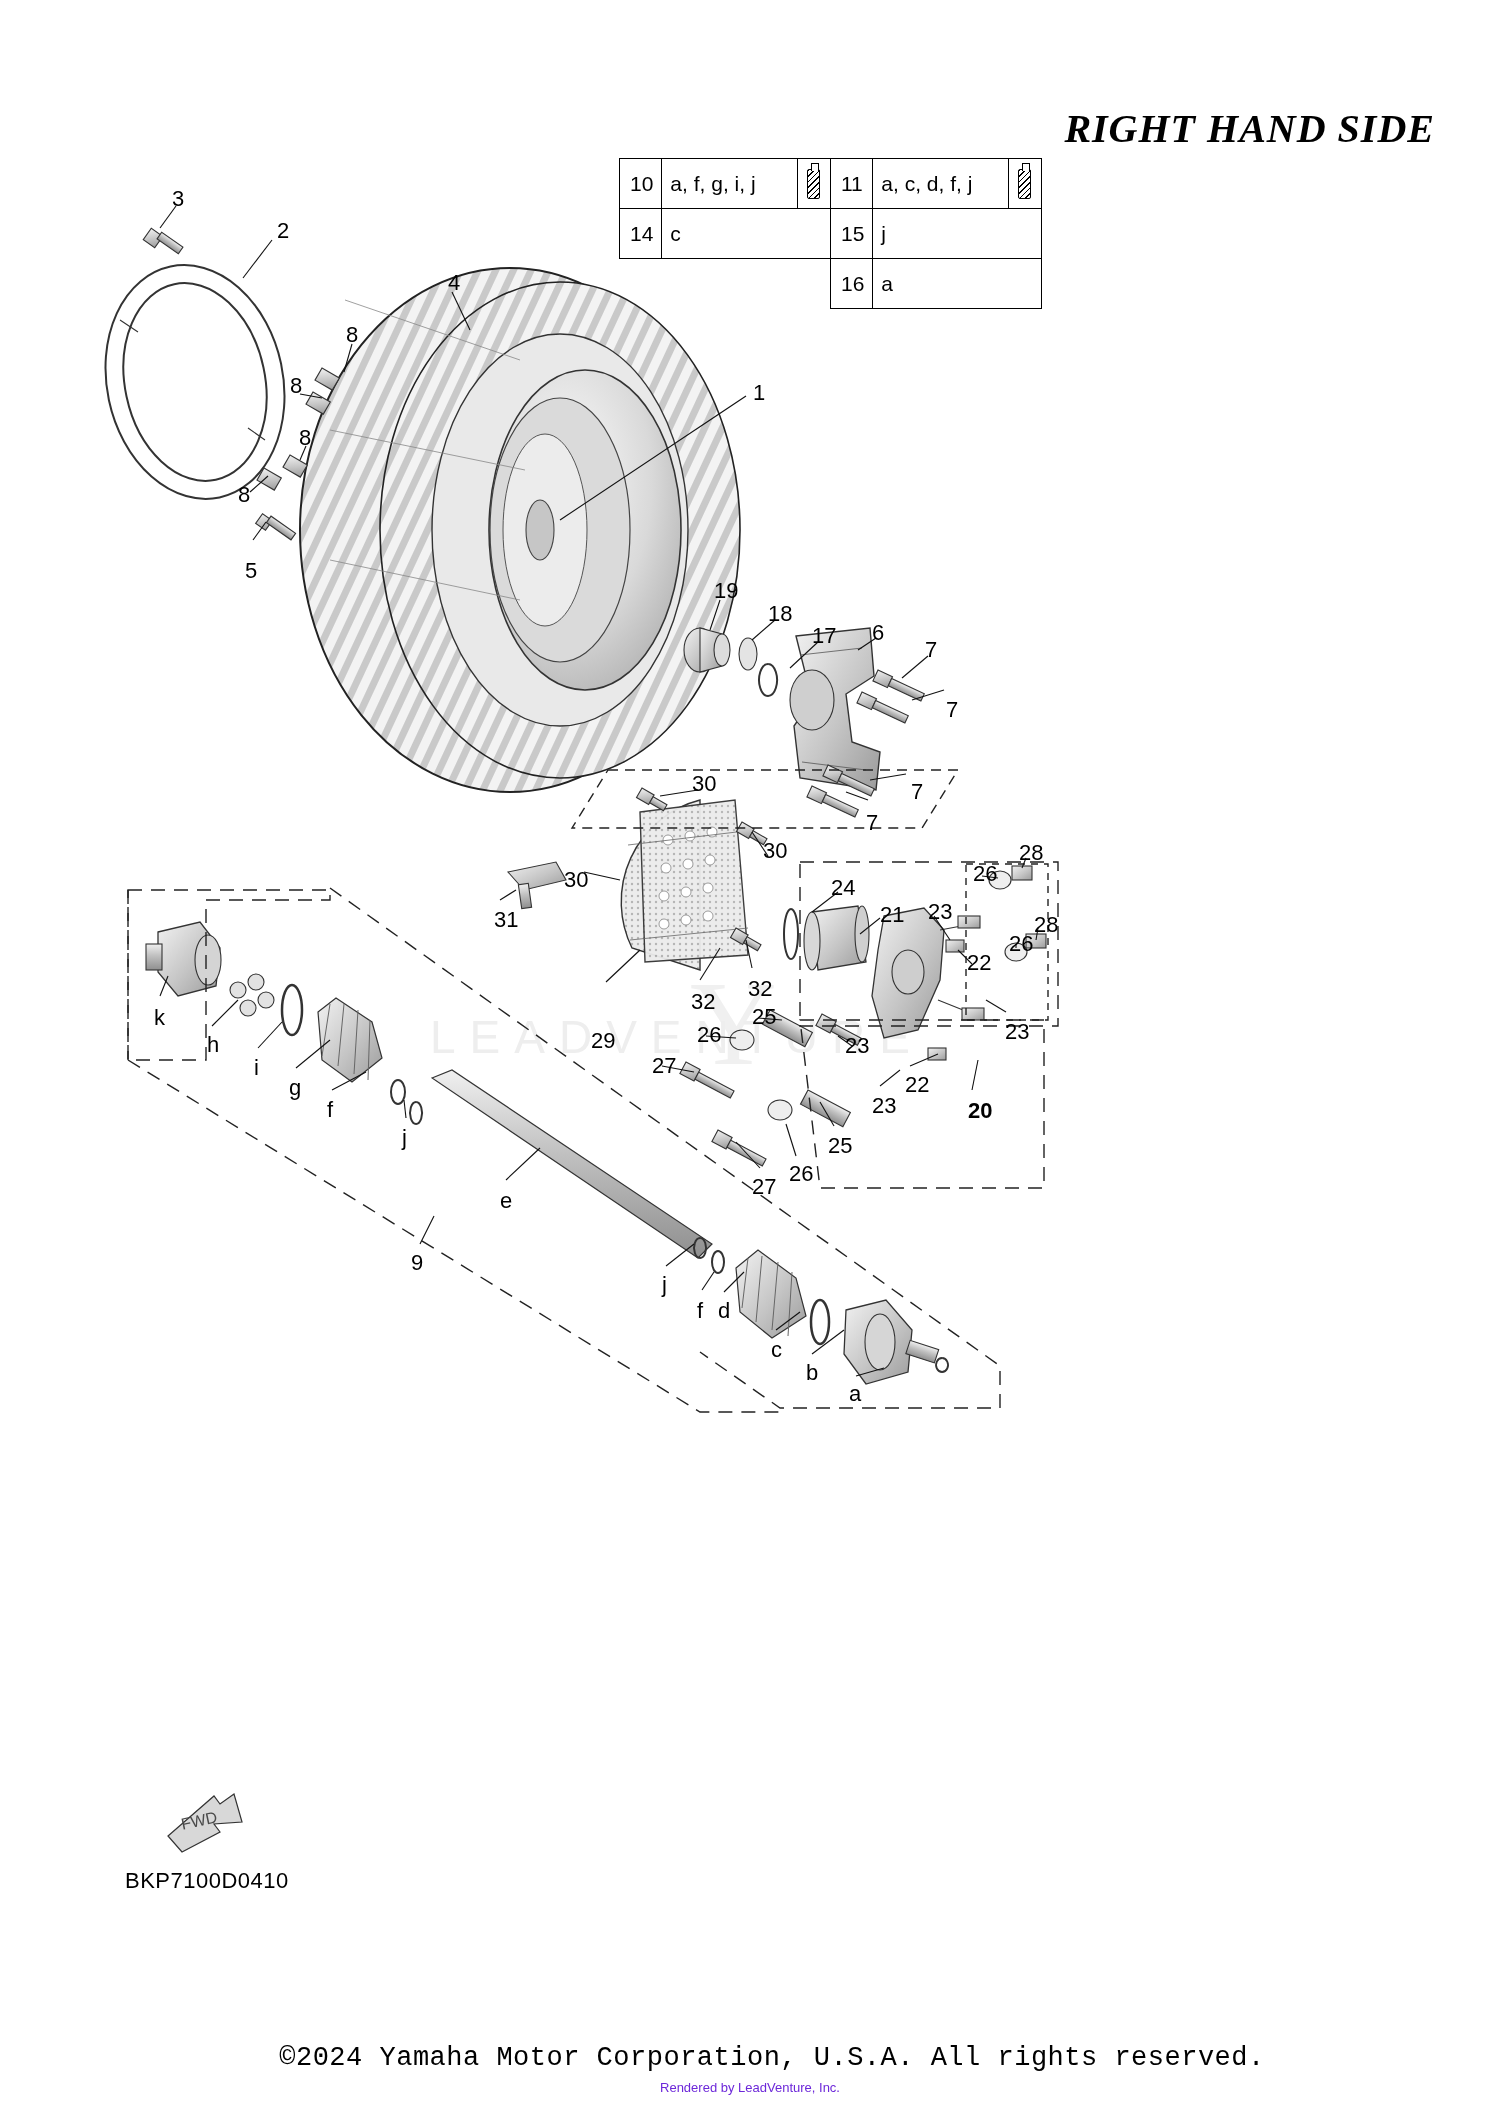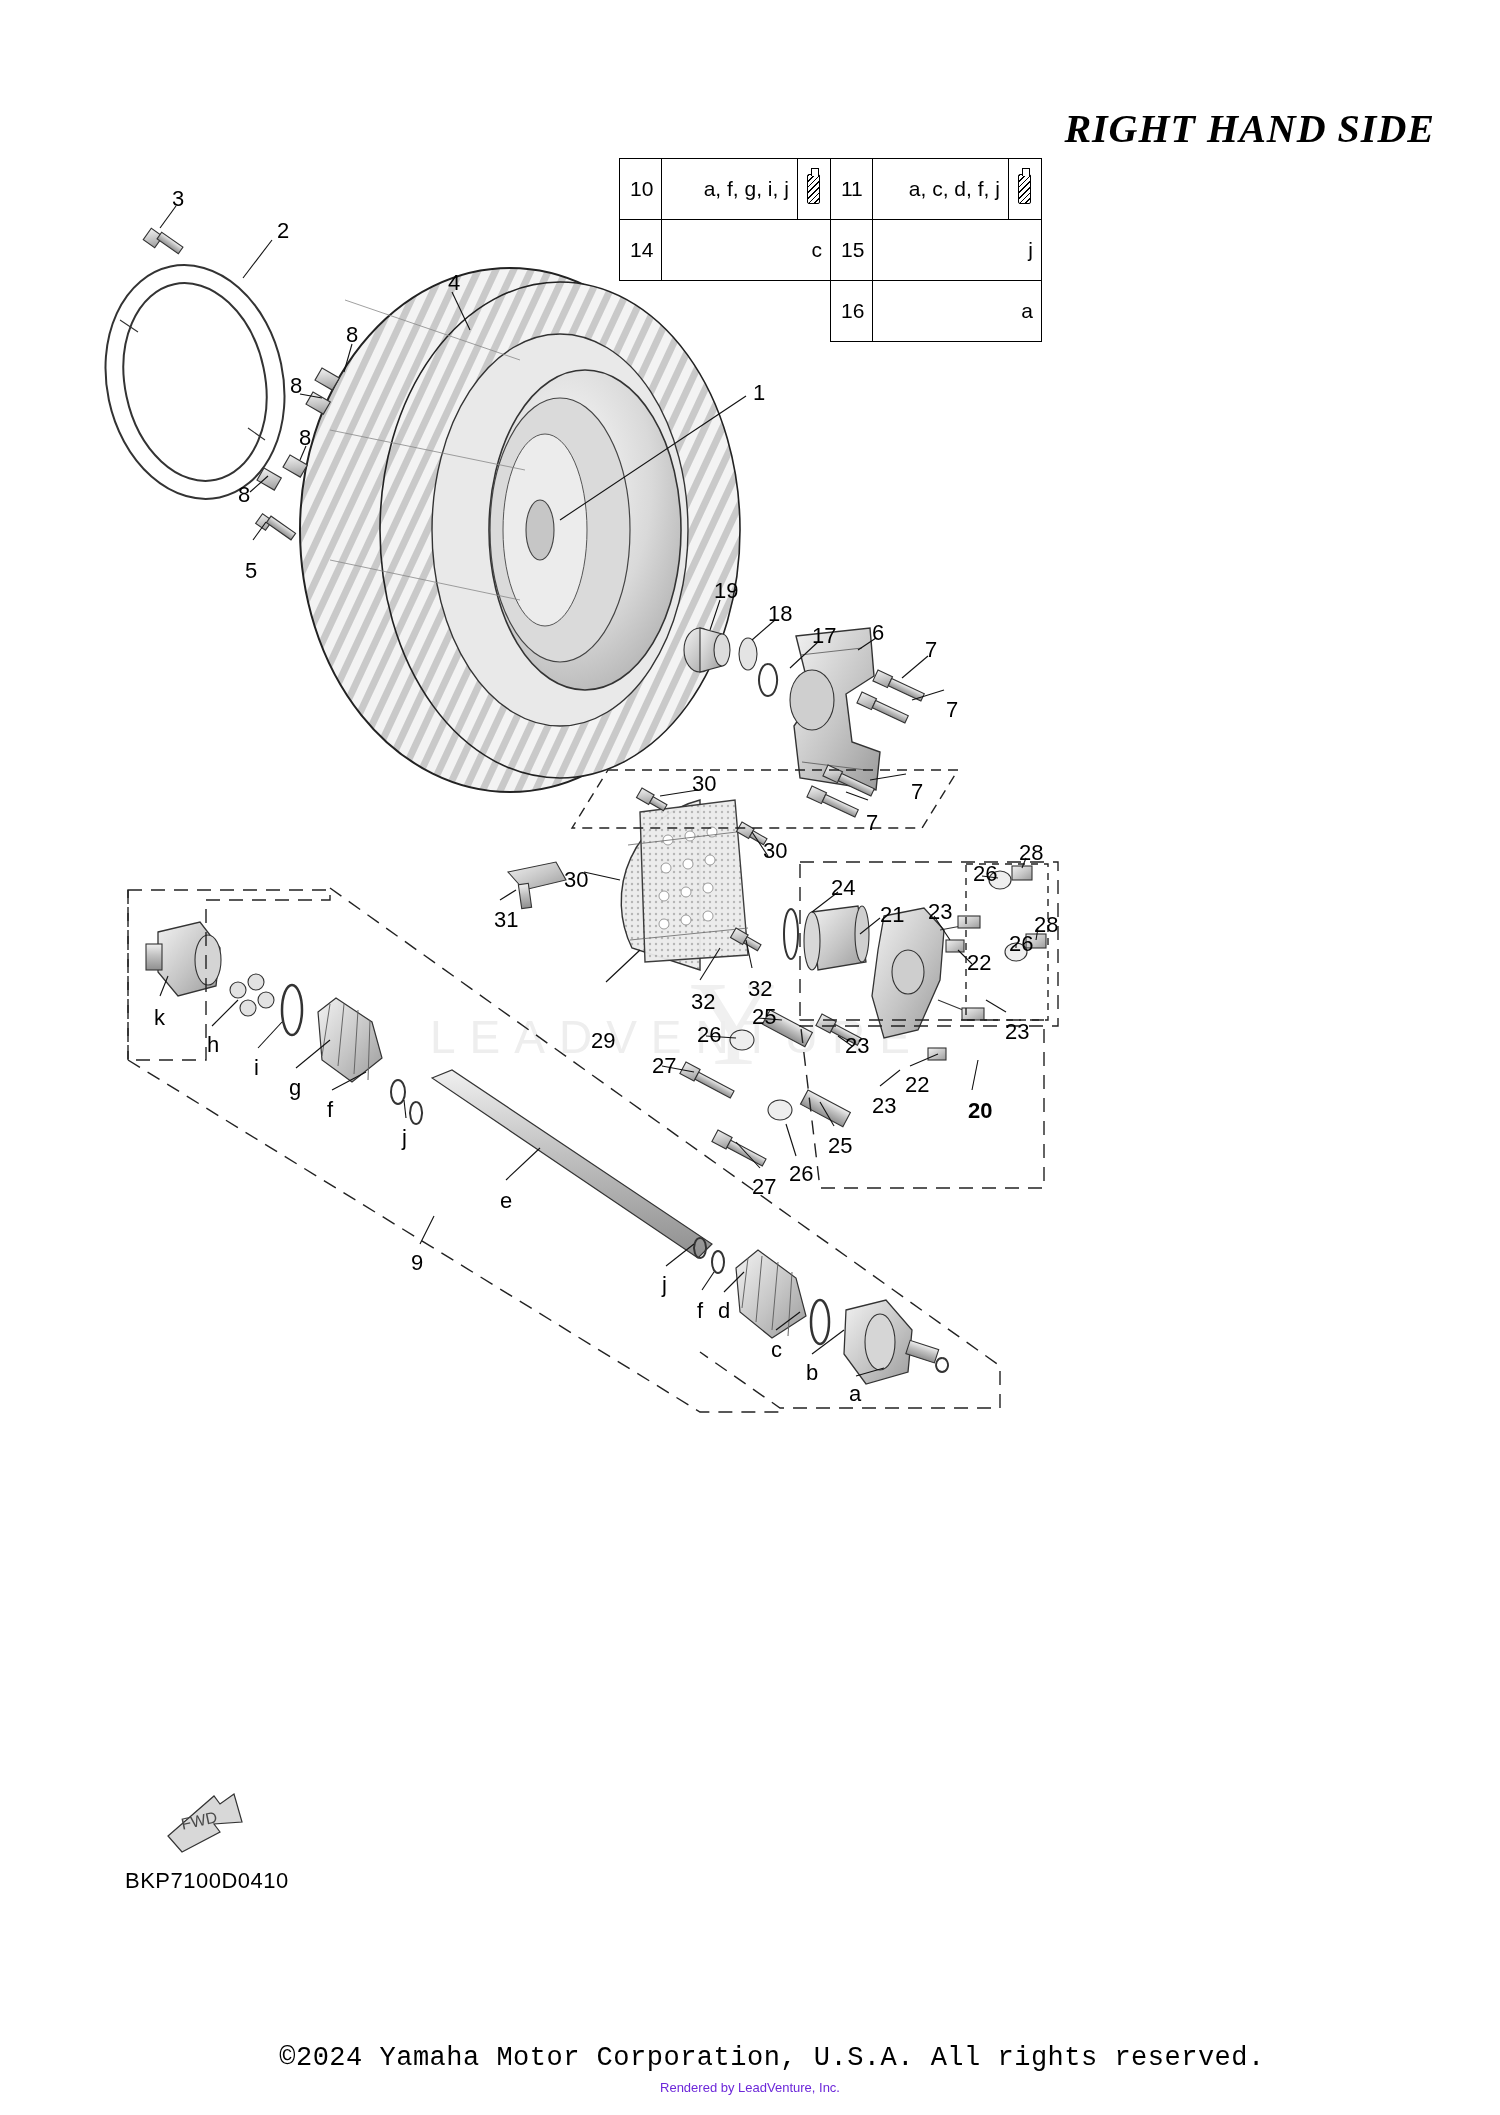--- a/index.html
+++ b/index.html
@@ -30,26 +30,26 @@
   .legend {
     position:absolute;
     left:619px; top:158px;
     width:423px;
     border-collapse:collapse;
     font-size:21px;
   }
   .legend td {
     border:1.6px solid #000;
     height:50px;
-    padding:18px 8px;
+    padding:12px 8px;
     vertical-align:middle;
     font-family:"Liberation Sans", sans-serif;
   }
   .legend td.num { width:38px; text-align:left; padding-left:10px; }
-  .legend td.val { width:140px; text-align:right; }
+  .legend td.val { width:140px; text-align:left; }
   .legend td.ic  { width:34px; text-align:center; padding:0; }
   .legend td.blank { border:none; }
   .tube {
     display:inline-block;
     width:13px; height:30px;
     position:relative;
     border:1.5px solid #000;
     border-radius:2px;
     background:
       repeating-linear-gradient(135deg,#000 0 1px,transparent 1px 4px);

